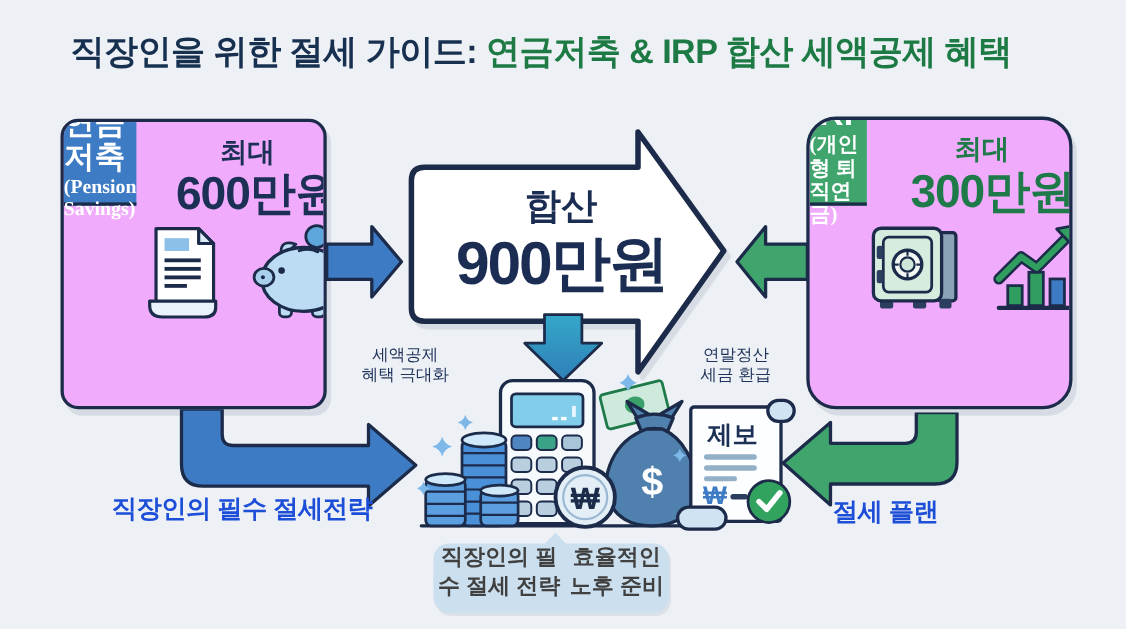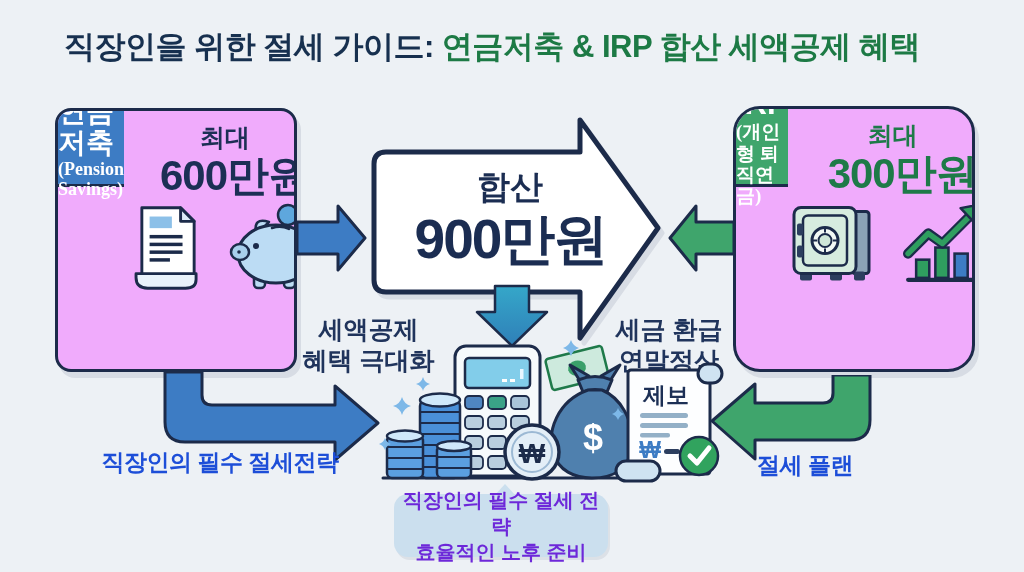--- a/index.html
+++ b/index.html
@@ -16,25 +16,25 @@
   .box-header .h-title{font-weight:bold;font-size:28px;}
   .box-header .h-sub{font-weight:bold;font-size:18px;font-family:Liberation Serif, serif;}
   .box-body{flex:1;display:flex;flex-direction:column;align-items:center;padding-top:10px;}
   .max-label{font-weight:bold;font-size:25px;}
   .amount{font-weight:bold;font-size:42px;letter-spacing:-1px;line-height:1.05;margin-left:19px;}
   .navy-text{color:#1c2f55;}
   .green-text{color:#1e7a48;}
   .icon-row{display:flex;align-items:flex-end;justify-content:center;gap:14px;margin-top:4px;}
   .center-label{font-weight:bold;font-size:33px;color:#1b2d52;text-align:center;line-height:1.0;}
   .center-amount{font-weight:bold;font-size:55px;color:#1b2d52;text-align:center;letter-spacing:-2px;line-height:1.0;}
-  .callout{font-weight:bold;font-size:25px;color:#20345c;text-align:center;line-height:1.22;}
+  .callout{font-weight:normal;font-size:15px;color:#20345c;text-align:center;line-height:1.22;}
   .callout span{display:block;}
   .arrow-label{font-weight:bold;font-size:23px;color:#1d4ed8;text-align:center;letter-spacing:-0.5px;}
-  .bubble{background:#cbdfee;border-radius:14px;color:#6d28d9;font-weight:bold;font-size:20px;
-          text-align:center;line-height:26px;display:flex;flex-direction:column;justify-content:center;
+  .bubble{background:#cbdfee;border-radius:14px;color:#404040;font-weight:bold;font-size:20px;
+          text-align:center;line-height:26px;display:flex;flex-direction:row;justify-content:center;
           box-shadow:2px 3px 0 rgba(28,43,74,0.08);}
 </style>
 </head>
 <body>
 
 <div class="canvas">
 
   <div class="abs title-row">
     <span class="title-navy">직장인을 위한 절세 가이드:</span>
     <span> </span>
@@ -137,22 +137,22 @@
       </linearGradient>
     </defs>
     <polygon points="27,2 61,2 61,28 79,28 44,62 9,28 27,28" fill="url(#tealgrad)" stroke="#1c2b4a" stroke-width="2.5" stroke-linejoin="round"></polygon>
   </svg>
 
   <div class="abs callout" style="left:296px;top:314px;width:145px;">
     <span>세액공제</span>
     <span>혜택 극대화</span>
   </div>
   <div class="abs callout" style="left:604px;top:314px;width:130px;">
+    <span>연말정산</span>
     <span>세금 환급</span>
-    <span>연말정산</span>
   </div>
 
   <svg class="abs" style="left:375px;top:336px;" width="255" height="150" viewBox="0 0 255 150">
     <line x1="8" y1="142" x2="248" y2="142" stroke="#1c2b4a" stroke-width="3" stroke-linecap="round"></line>
 
     <g>
       <rect x="80" y="10" width="85" height="130" rx="11" fill="#f6fafc" stroke="#1c2b4a" stroke-width="3"></rect>
       <rect x="90" y="22" width="65" height="30" rx="4" fill="#82cdea" stroke="#1c2b4a" stroke-width="2.5"></rect>
       <rect x="127" y="43" width="5" height="3" fill="#ffffff"></rect>
       <rect x="135" y="43" width="5" height="3" fill="#ffffff"></rect>

